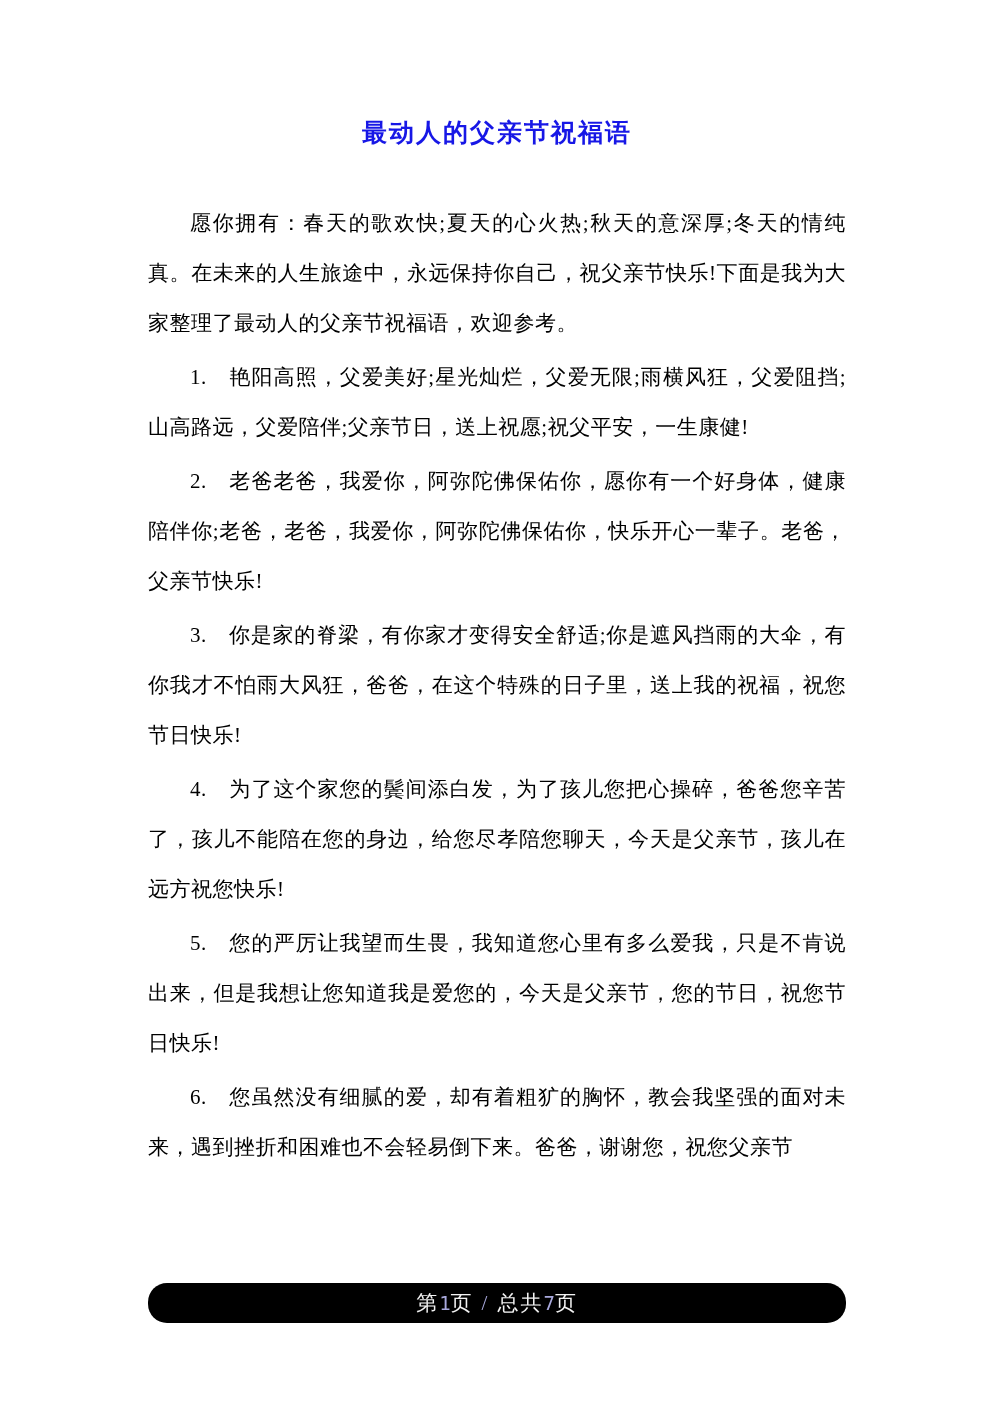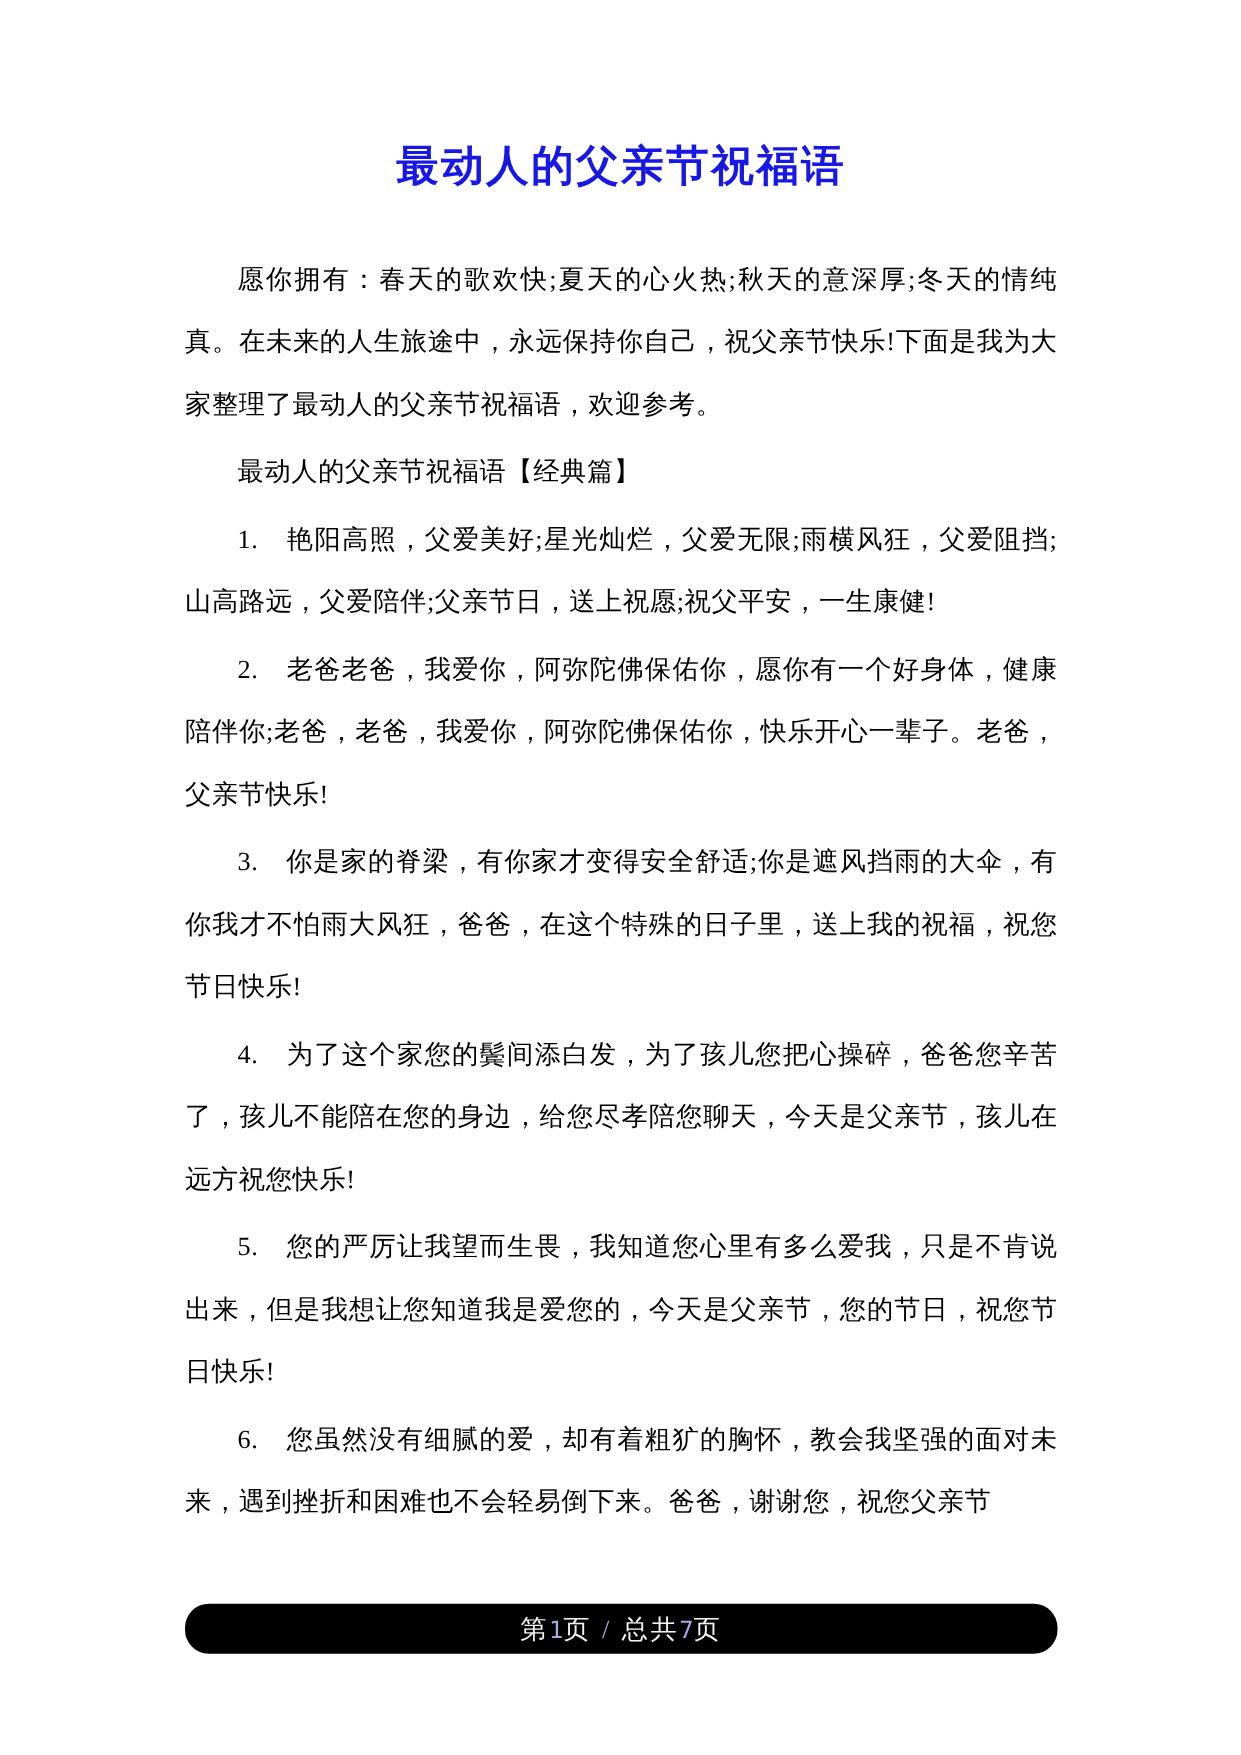--- a/index.html
+++ b/index.html
@@ -22,21 +22,21 @@
     position: absolute;
     top: 0; left: 0;
     width: 993px;
     height: 1404px;
     padding: 0 147px 0 148px;
     background: #ffffff;
   }
   .doc-title {
     margin: 110px 0 42px 0;
     text-align: center;
-    font-size: 34px;
+    font-size: 25px;
     line-height: 46px;
     font-weight: bold;
     letter-spacing: 2px;
     color: var(--title-color);
     font-family: "DejaVu Sans", "Liberation Sans", sans-serif;
   }
   .para {
     font-size: 21px;
     line-height: 50px;
     margin-bottom: 4px;
@@ -77,21 +77,20 @@
 </style>
 </head>
 <body>
 
 <div class="page">
 
   <h1 class="doc-title">最动人的父亲节祝福语</h1>
 
   <p class="para">愿你拥有：春天的歌欢快;夏天的心火热;秋天的意深厚;冬天的情纯真。在未来的人生旅途中，永远保持你自己，祝父亲节快乐!下面是我为大家整理了最动人的父亲节祝福语，欢迎参考。</p>
 
-  <p class="para">最动人的父亲节祝福语【经典篇】</p>
 
   <p class="para">1.　艳阳高照，父爱美好;星光灿烂，父爱无限;雨横风狂，父爱阻挡;山高路远，父爱陪伴;父亲节日，送上祝愿;祝父平安，一生康健!</p>
 
   <p class="para">2.　老爸老爸，我爱你，阿弥陀佛保佑你，愿你有一个好身体，健康陪伴你;老爸，老爸，我爱你，阿弥陀佛保佑你，快乐开心一辈子。老爸，父亲节快乐!</p>
 
   <p class="para">3.　你是家的脊梁，有你家才变得安全舒适;你是遮风挡雨的大伞，有你我才不怕雨大风狂，爸爸，在这个特殊的日子里，送上我的祝福，祝您节日快乐!</p>
 
   <p class="para">4.　为了这个家您的鬓间添白发，为了孩儿您把心操碎，爸爸您辛苦了，孩儿不能陪在您的身边，给您尽孝陪您聊天，今天是父亲节，孩儿在远方祝您快乐!</p>
 
   <p class="para">5.　您的严厉让我望而生畏，我知道您心里有多么爱我，只是不肯说出来，但是我想让您知道我是爱您的，今天是父亲节，您的节日，祝您节日快乐!</p>

